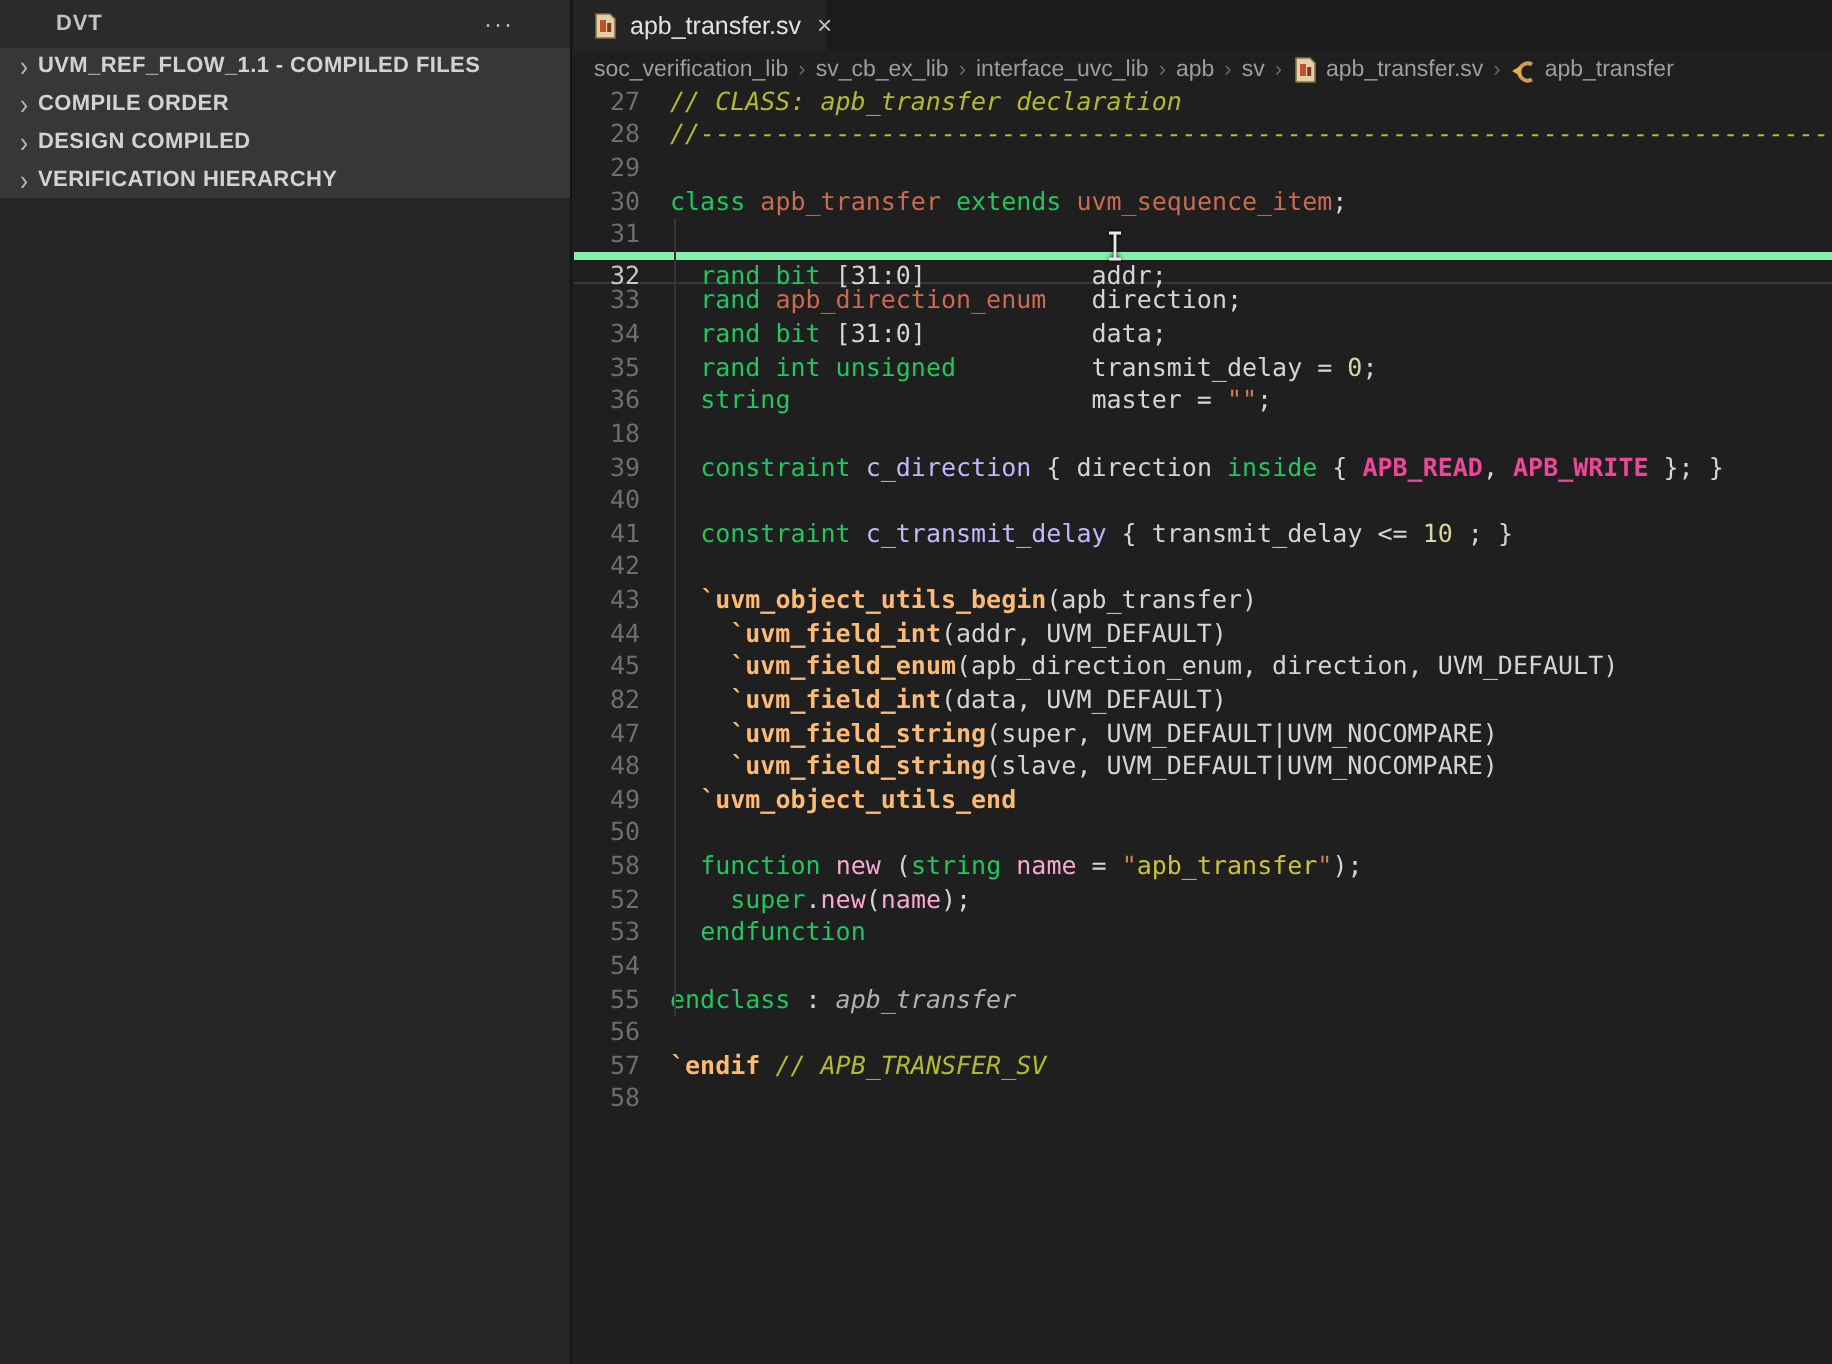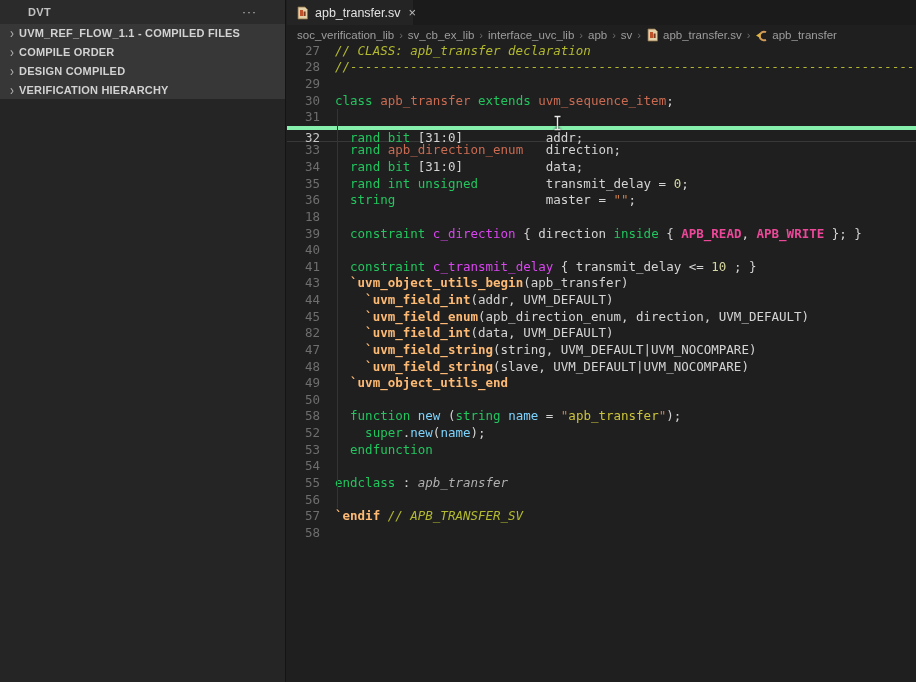--- a/index.html
+++ b/index.html
@@ -61,22 +61,22 @@
   .indent-guide { position:absolute; left:50px; width:1px; background:#343434; z-index:1; }
   .tk-k { color:#22c55e; font-weight:normal; }
   .tk-p { color:#d4d4d4; }
   .tk-t { color:#c96b52; }
   .tk-m { color:#fdba74; font-weight:bold; }
   .tk-C { color:#ec4899; font-weight:bold; }
   .tk-c { color:#b3ba2f; font-style:italic; }
   .tk-s { color:#cbc33b; }
   .tk-q { color:#ce804f; }
   .tk-n { color:#d6d6a2; }
-  .tk-f { color:#7dd3fc; }
-  .tk-i { color:#d946ef; }
+  .tk-f { color:#f9a8d4; }
+  .tk-i { color:#c4b5fd; }
   .tk-g { color:#b0b0b0; font-style:italic; }
   .ibeam { position:absolute; left:266px; top:89px; z-index:5; filter:drop-shadow(0 0 1px #000); }
   .icon { display:inline-flex; flex:none; }
 </style>
 </head>
 <body>
 
 <div class="app">
 
   <aside class="sidebar">
@@ -221,38 +221,42 @@
         </div>
         <div class="row">
           <span class="gut">40</span>
           <span class="src"></span>
         </div>
         <div class="row">
           <span class="gut">41</span>
           <span class="src"><span class="tk-p">  </span><span class="tk-k">constraint</span><span class="tk-p"> </span><span class="tk-i">c_transmit_delay</span><span class="tk-p"> { transmit_delay &lt;= </span><span class="tk-n">10</span><span class="tk-p"> ; }</span></span>
         </div>
         <div class="row">
+          <span class="gut">42</span>
+          <span class="src"></span>
+        </div>
+        <div class="row">
           <span class="gut">43</span>
           <span class="src"><span class="tk-p">  </span><span class="tk-m">`uvm_object_utils_begin</span><span class="tk-p">(apb_transfer)</span></span>
         </div>
         <div class="row">
           <span class="gut">44</span>
           <span class="src"><span class="tk-p">    </span><span class="tk-m">`uvm_field_int</span><span class="tk-p">(addr, UVM_DEFAULT)</span></span>
         </div>
         <div class="row">
           <span class="gut">45</span>
           <span class="src"><span class="tk-p">    </span><span class="tk-m">`uvm_field_enum</span><span class="tk-p">(apb_direction_enum, direction, UVM_DEFAULT)</span></span>
         </div>
         <div class="row">
           <span class="gut">82</span>
           <span class="src"><span class="tk-p">    </span><span class="tk-m">`uvm_field_int</span><span class="tk-p">(data, UVM_DEFAULT)</span></span>
         </div>
         <div class="row">
           <span class="gut">47</span>
-          <span class="src"><span class="tk-p">    </span><span class="tk-m">`uvm_field_string</span><span class="tk-p">(string, UVM_DEFAULT|UVM_NOCOMPARE)</span></span>
+          <span class="src"><span class="tk-p">    </span><span class="tk-m">`uvm_field_string</span><span class="tk-p">(super, UVM_DEFAULT|UVM_NOCOMPARE)</span></span>
         </div>
         <div class="row">
           <span class="gut">48</span>
           <span class="src"><span class="tk-p">    </span><span class="tk-m">`uvm_field_string</span><span class="tk-p">(slave, UVM_DEFAULT|UVM_NOCOMPARE)</span></span>
         </div>
         <div class="row">
           <span class="gut">49</span>
           <span class="src"><span class="tk-p">  </span><span class="tk-m">`uvm_object_utils_end</span></span>
         </div>
         <div class="row">

